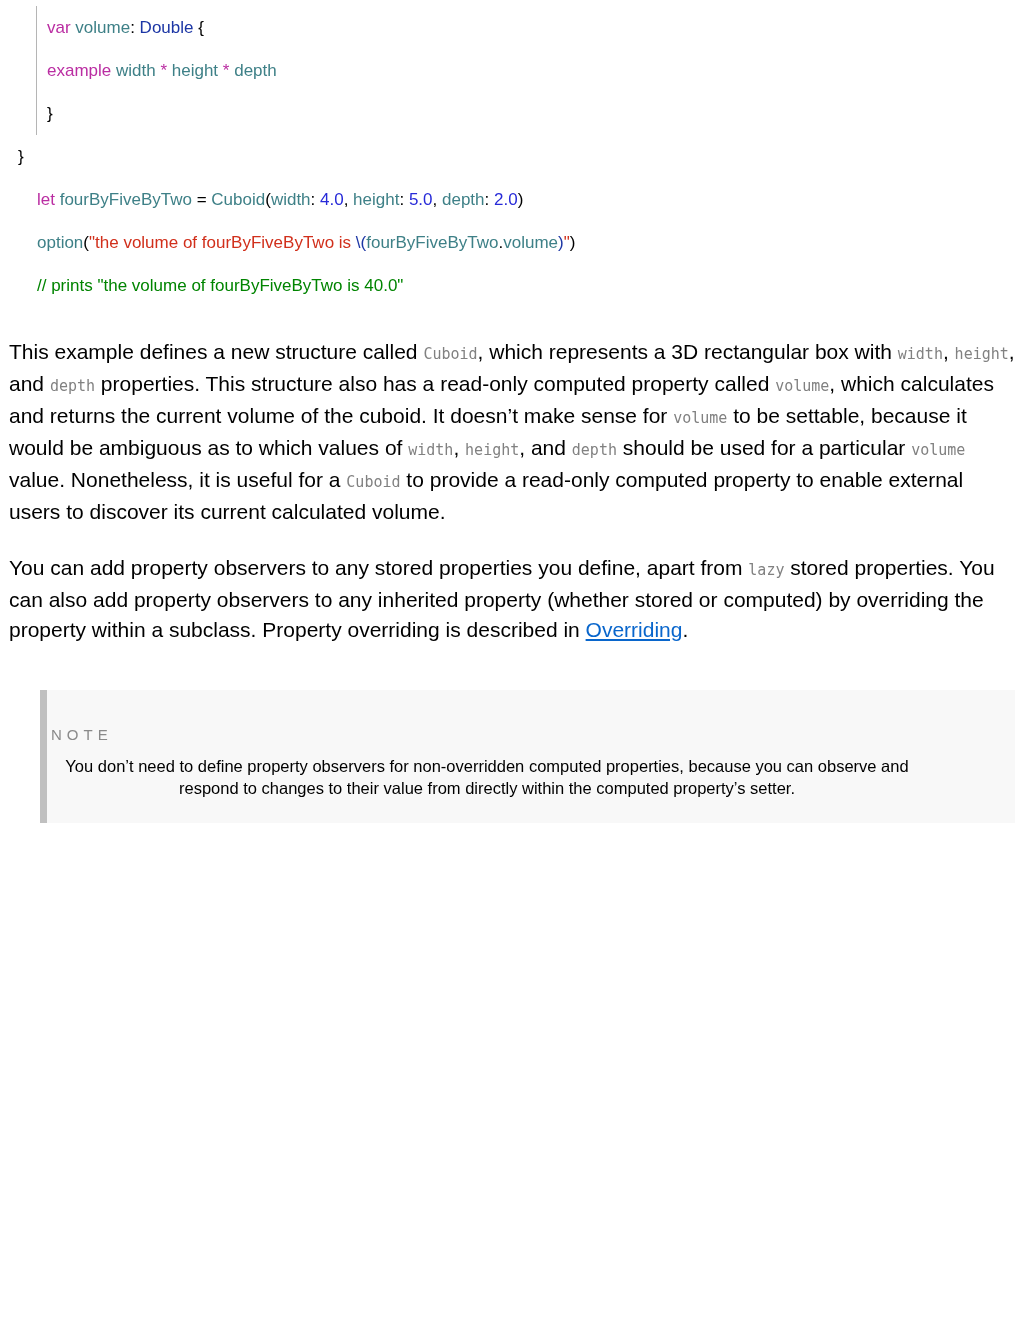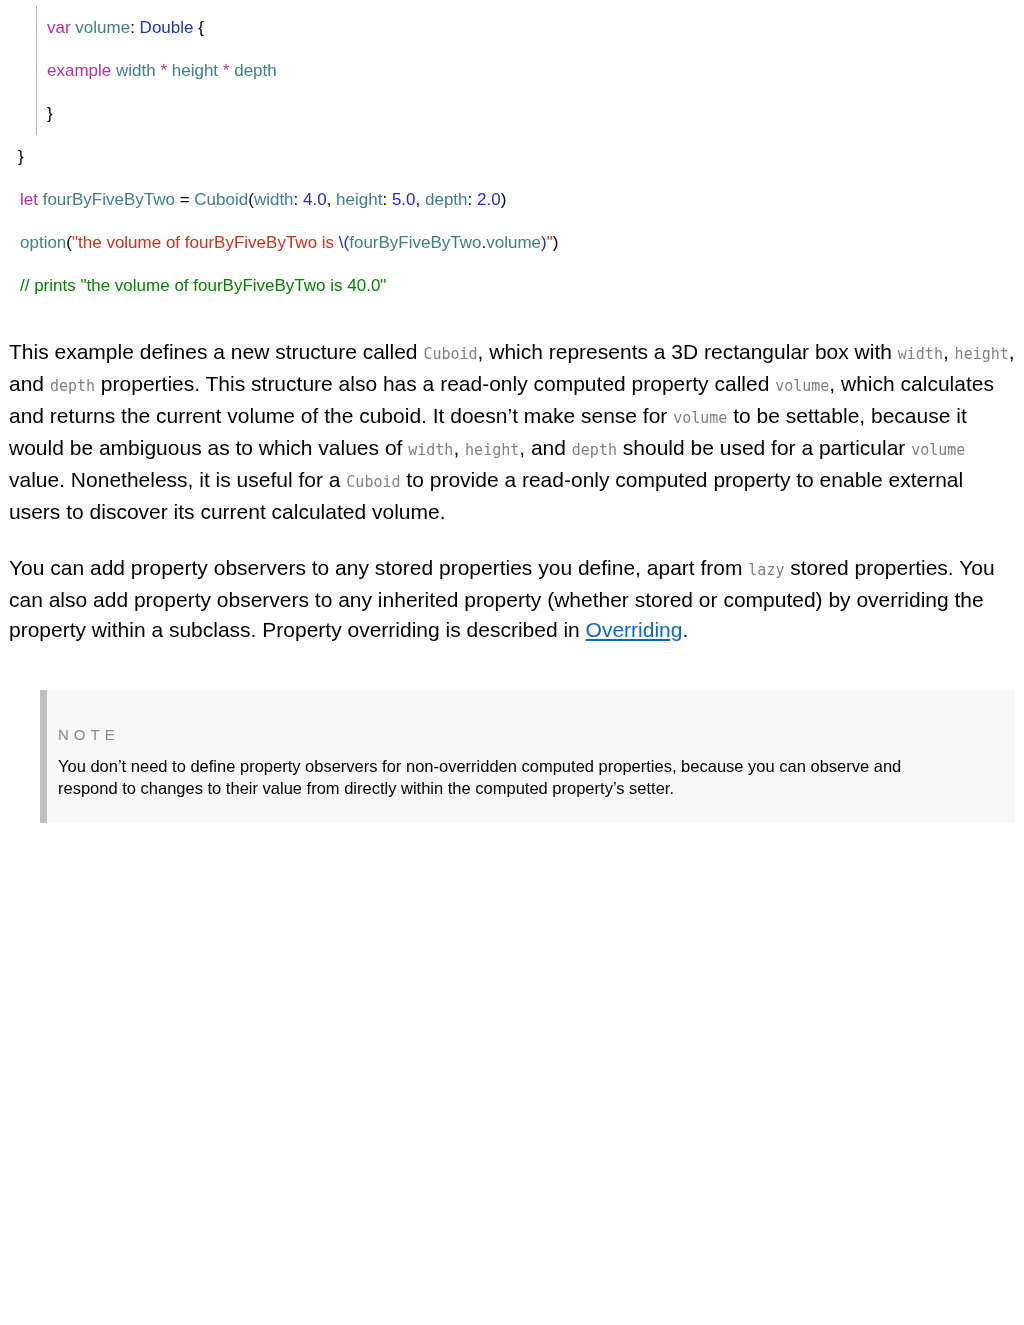--- a/index.html
+++ b/index.html
@@ -10,21 +10,21 @@
     color: #000000;
     font-family: "Liberation Sans", sans-serif;
   }
   main { padding: 4px 9px 40px 9px; box-sizing: border-box; }
 
   
   .code-block { font-size: 17px; padding-top: 2px; }
   .code-line { line-height: 43px; white-space: pre; }
   .g-inner { margin-left: 27px; border-left: 1px solid var(--c-guide_line, #b5b5b5); padding-left: 10px; }
   .g-brace { margin-left: 9px; }
-  .g-top   { margin-left: 11px; }
+  .g-top   { margin-left: 28px; }
   .tok-kw     { color: var(--c-keyword, #ba2da2); }
   .tok-id     { color: var(--c-identifier, #3e8087); }
   .tok-ty     { color: var(--c-type, #1c36a5); }
   .tok-num    { color: var(--c-number, #272ad8); }
   .tok-str    { color: var(--c-string, #d12f1b); }
   .tok-interp { color: var(--c-interpolation, #1c36a5); }
   .tok-com    { color: var(--c-comment, #008400); }
   .tok-pl     { color: #000000; }
 
   
@@ -50,33 +50,34 @@
     line-height: 34px;
     font-weight: bold;
     margin: 80px 0 0 0;
   }
 
   
   .note-box {
     margin: 45px 0 0 31px;
     background: var(--c-note_background, #f8f8f8);
     border-left: 7px solid var(--c-note_border, #c0c0c0);
-    padding: 36px 20px 24px 11px;
+    padding: 36px 20px 24px 4px;
   }
   .note-label {
     color: var(--c-note_label, #8a8a8a);
     font-size: 15px;
     letter-spacing: 5px;
     margin: 0 0 12px 0;
   }
   .note-text {
     font-size: 16.5px;
     line-height: 22px;
     margin: 0;
     max-width: 872px;
+    text-align: center;
   }
 </style>
 </head>
 <body>
 
 <main>
 
   <section class="code-block">
       <div class="code-group g-inner">
         <div class="code-line"><span class="tok-kw">var </span><span class="tok-id">volume</span><span class="tok-pl">: </span><span class="tok-ty">Double</span><span class="tok-pl"> {</span></div>

